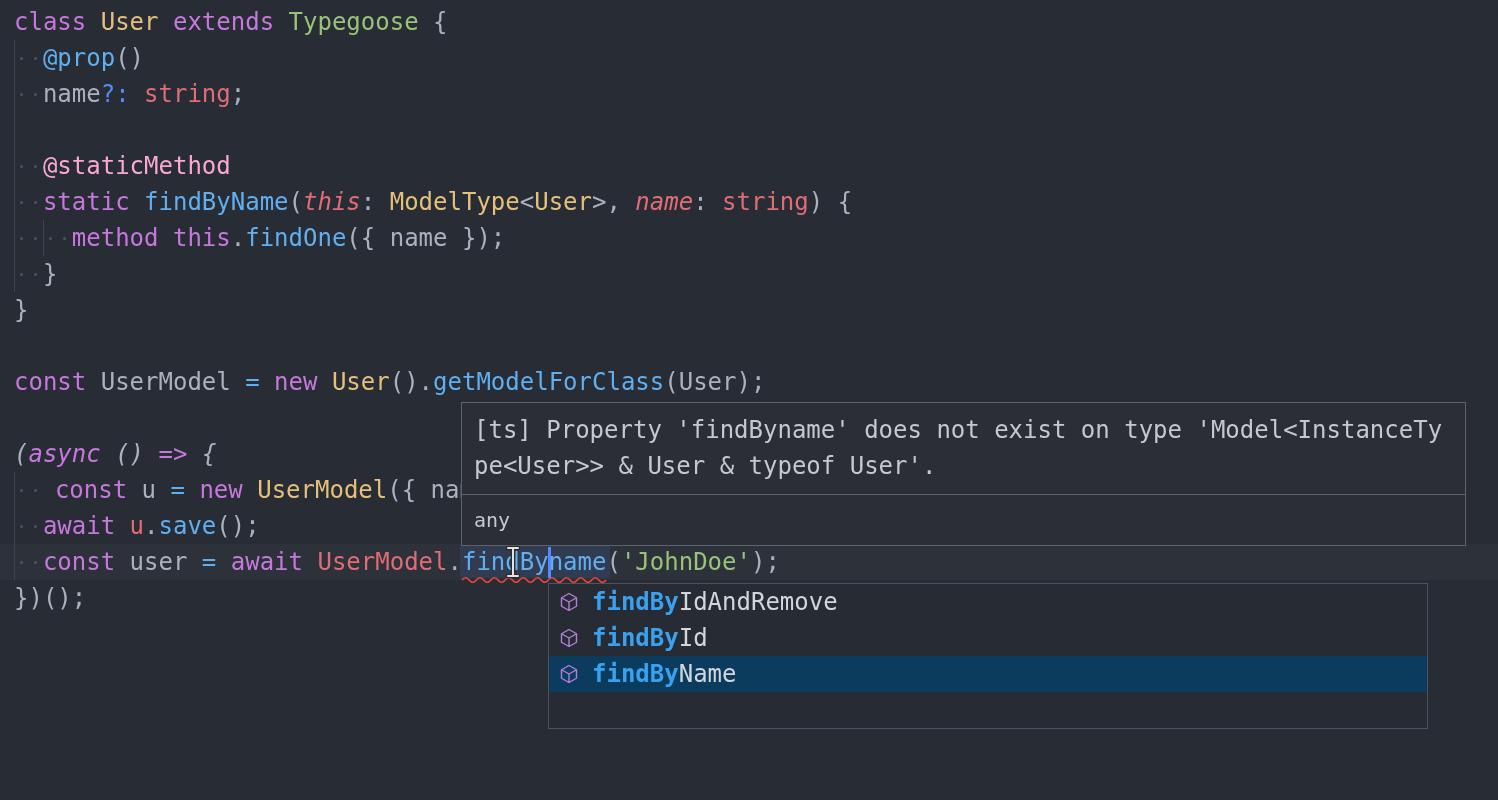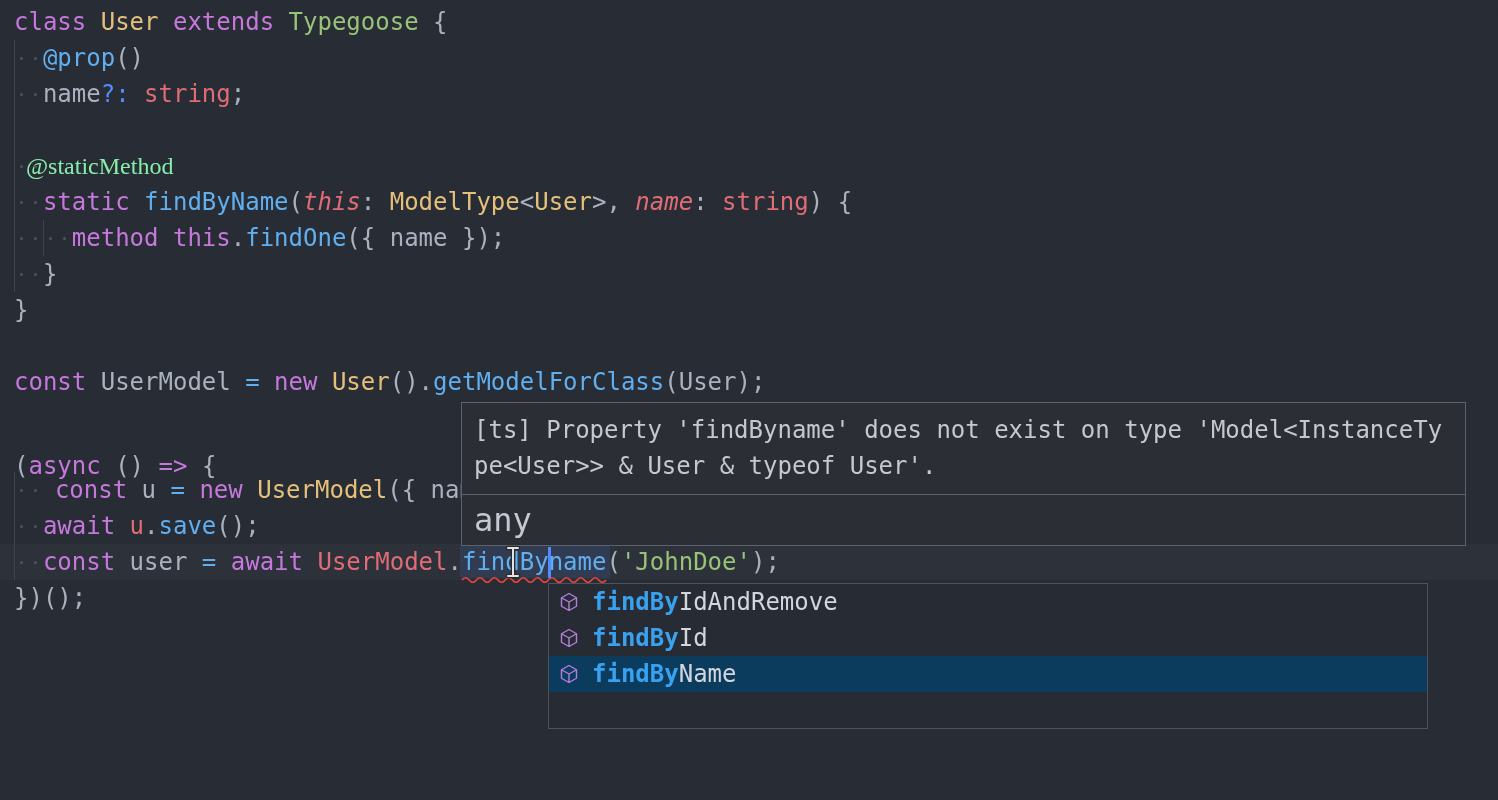--- a/index.html
+++ b/index.html
@@ -32,21 +32,21 @@
   
   .hover-tooltip{
     position:absolute;left:461px;top:402px;width:1005px;box-sizing:border-box;
     background:#2b2e34;border:1px solid #5c636d;z-index:10;
   }
   .hover-error{
     padding:9px 11px 10px 12px;font-size:24px;line-height:36px;color:#c3c8d1;
     white-space:pre-wrap;word-break:break-all;
   }
   .hover-quickinfo{
-    border-top:1px solid #5c636d;padding:7px 12px;font-size:32px;
+    border-top:1px solid #5c636d;padding:7px 12px;font-size:20px;
     line-height:36px;color:#c3c8d1;white-space:pre;
   }
   
   .suggest{
     position:absolute;left:548px;top:583px;width:880px;height:146px;
     box-sizing:border-box;background:#272b33;border:1px solid #4d525c;
     z-index:10;overflow:hidden;
   }
   .suggest-row{
     height:36px;display:flex;align-items:center;padding-left:10px;
@@ -73,39 +73,39 @@
 
   <div id="code-lines">
       <div class="code-line" style="top: 4px;"><span style="color: rgb(198, 120, 221);">class </span><span style="color: rgb(229, 192, 123);">User </span><span style="color: rgb(198, 120, 221);">extends </span><span style="color: rgb(152, 195, 121);">Typegoose </span><span style="color: rgb(171, 178, 191);">{</span></div>
       <div class="code-line" style="top: 40px;"><span style="color: rgb(171, 178, 191);">  </span><span style="color: rgb(97, 175, 239);">@prop</span><span style="color: rgb(171, 178, 191);">()</span></div>
       <div class="ws-dot" style="left: 19.7245px; top: 56.5px;"></div>
       <div class="ws-dot" style="left: 34.1735px; top: 56.5px;"></div>
       <div class="code-line" style="top: 76px;"><span style="color: rgb(171, 178, 191);">  name</span><span style="color: rgb(82, 139, 255);">?:</span><span style="color: rgb(224, 108, 117);"> string</span><span style="color: rgb(171, 178, 191);">;</span></div>
       <div class="ws-dot" style="left: 19.7245px; top: 92.5px;"></div>
       <div class="ws-dot" style="left: 34.1735px; top: 92.5px;"></div>
       <div class="code-line" style="top: 112px;"></div>
-      <div class="code-line" style="top: 148px;"><span style="color: #86efac; font-family: Liberation Serif, serif;">  @staticMethod</span></div>
+      <div class="code-line" style="top: 148px;"><span style="color: #f9a8d4;">  @staticMethod</span></div>
       <div class="ws-dot" style="left: 19.7245px; top: 164.5px;"></div>
       <div class="ws-dot" style="left: 34.1735px; top: 164.5px;"></div>
       <div class="code-line" style="top: 184px;"><span style="color: rgb(198, 120, 221);">  static </span><span style="color: rgb(97, 175, 239);">findByName</span><span style="color: rgb(171, 178, 191);">(</span><span style="color: rgb(224, 108, 117); font-style: italic;">this</span><span style="color: rgb(171, 178, 191);">: </span><span style="color: rgb(229, 192, 123);">ModelType</span><span style="color: rgb(171, 178, 191);">&lt;</span><span style="color: rgb(229, 192, 123);">User</span><span style="color: rgb(171, 178, 191);">&gt;, </span><span style="color: rgb(224, 108, 117); font-style: italic;">name</span><span style="color: rgb(171, 178, 191);">: </span><span style="color: rgb(224, 108, 117);">string</span><span style="color: rgb(171, 178, 191);">) {</span></div>
       <div class="ws-dot" style="left: 19.7245px; top: 200.5px;"></div>
       <div class="ws-dot" style="left: 34.1735px; top: 200.5px;"></div>
       <div class="code-line" style="top: 220px;"><span style="color: rgb(198, 120, 221);">    method </span><span style="color: rgb(198, 120, 221);">this</span><span style="color: rgb(171, 178, 191);">.</span><span style="color: rgb(97, 175, 239);">findOne</span><span style="color: rgb(171, 178, 191);">({ name });</span></div>
       <div class="ws-dot" style="left: 19.7245px; top: 236.5px;"></div>
       <div class="ws-dot" style="left: 34.1735px; top: 236.5px;"></div>
       <div class="ws-dot" style="left: 48.6225px; top: 236.5px;"></div>
       <div class="ws-dot" style="left: 63.0715px; top: 236.5px;"></div>
       <div class="code-line" style="top: 256px;"><span style="color: rgb(171, 178, 191);">  }</span></div>
       <div class="ws-dot" style="left: 19.7245px; top: 272.5px;"></div>
       <div class="ws-dot" style="left: 34.1735px; top: 272.5px;"></div>
       <div class="code-line" style="top: 292px;"><span style="color: rgb(171, 178, 191);">}</span></div>
       <div class="code-line" style="top: 328px;"></div>
       <div class="code-line" style="top: 364px;"><span style="color: rgb(198, 120, 221);">const </span><span style="color: rgb(171, 178, 191);">UserModel </span><span style="color: rgb(97, 175, 239);">= </span><span style="color: rgb(198, 120, 221);">new </span><span style="color: rgb(229, 192, 123);">User</span><span style="color: rgb(171, 178, 191);">().</span><span style="color: rgb(97, 175, 239);">getModelForClass</span><span style="color: rgb(171, 178, 191);">(User);</span></div>
       <div class="code-line" style="top: 400px;"></div>
-      <div class="code-line" style="top: 448px;"><span style="color: rgb(171, 178, 191);">(</span><span style="color: rgb(198, 120, 221);">async </span><span style="color: rgb(171, 178, 191);">() </span><span style="color: rgb(198, 120, 221);">=&gt; </span><span style="color: rgb(171, 178, 191);">{</span></div>
+      <div class="code-line" style="top: 436px; font-style: italic;"><span style="color: rgb(171, 178, 191);">(</span><span style="color: rgb(198, 120, 221);">async </span><span style="color: rgb(171, 178, 191);">() </span><span style="color: rgb(198, 120, 221);">=&gt; </span><span style="color: rgb(171, 178, 191);">{</span></div>
       <div class="code-line" style="top: 472px; margin-left: 12px;"><span style="color: rgb(198, 120, 221);">  const </span><span style="color: rgb(171, 178, 191);">u </span><span style="color: rgb(97, 175, 239);">= </span><span style="color: rgb(198, 120, 221);">new </span><span style="color: rgb(229, 192, 123);">UserModel</span><span style="color: rgb(171, 178, 191);">({ nam</span></div>
       <div class="ws-dot" style="left: 19.7245px; top: 488.5px;"></div>
       <div class="ws-dot" style="left: 34.1735px; top: 488.5px;"></div>
       <div class="code-line" style="top: 508px;"><span style="color: rgb(198, 120, 221);">  await </span><span style="color: rgb(224, 108, 117);">u</span><span style="color: rgb(171, 178, 191);">.</span><span style="color: rgb(97, 175, 239);">save</span><span style="color: rgb(171, 178, 191);">();</span></div>
       <div class="ws-dot" style="left: 19.7245px; top: 524.5px;"></div>
       <div class="ws-dot" style="left: 34.1735px; top: 524.5px;"></div>
       <div class="code-line" style="top: 544px;"><span style="color: rgb(198, 120, 221);">  const </span><span style="color: rgb(171, 178, 191);">user </span><span style="color: rgb(97, 175, 239);">= </span><span style="color: rgb(198, 120, 221);">await </span><span style="color: rgb(224, 108, 117);">UserModel</span><span style="color: rgb(171, 178, 191);">.</span><span style="color: rgb(97, 175, 239);">findByname</span><span style="color: rgb(171, 178, 191);">(</span><span style="color: rgb(152, 195, 121);">'JohnDoe'</span><span style="color: rgb(171, 178, 191);">);</span></div>
       <div class="ws-dot" style="left: 19.7245px; top: 560.5px;"></div>
       <div class="ws-dot" style="left: 34.1735px; top: 560.5px;"></div>
       <div class="code-line" style="top: 580px;"><span style="color: rgb(171, 178, 191);">})();</span></div>

